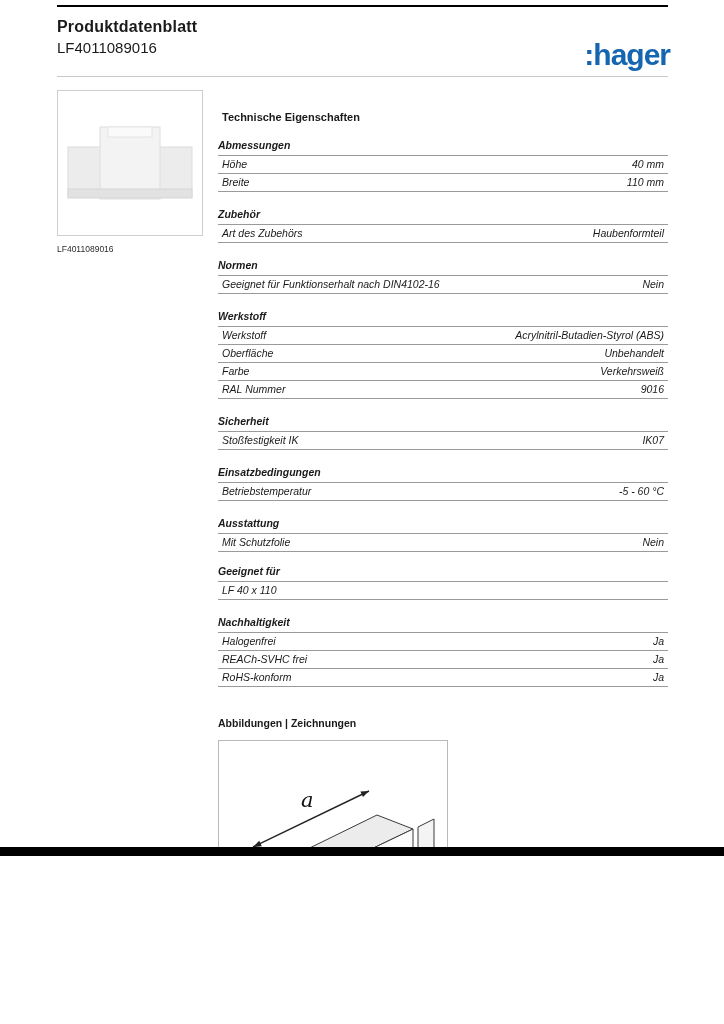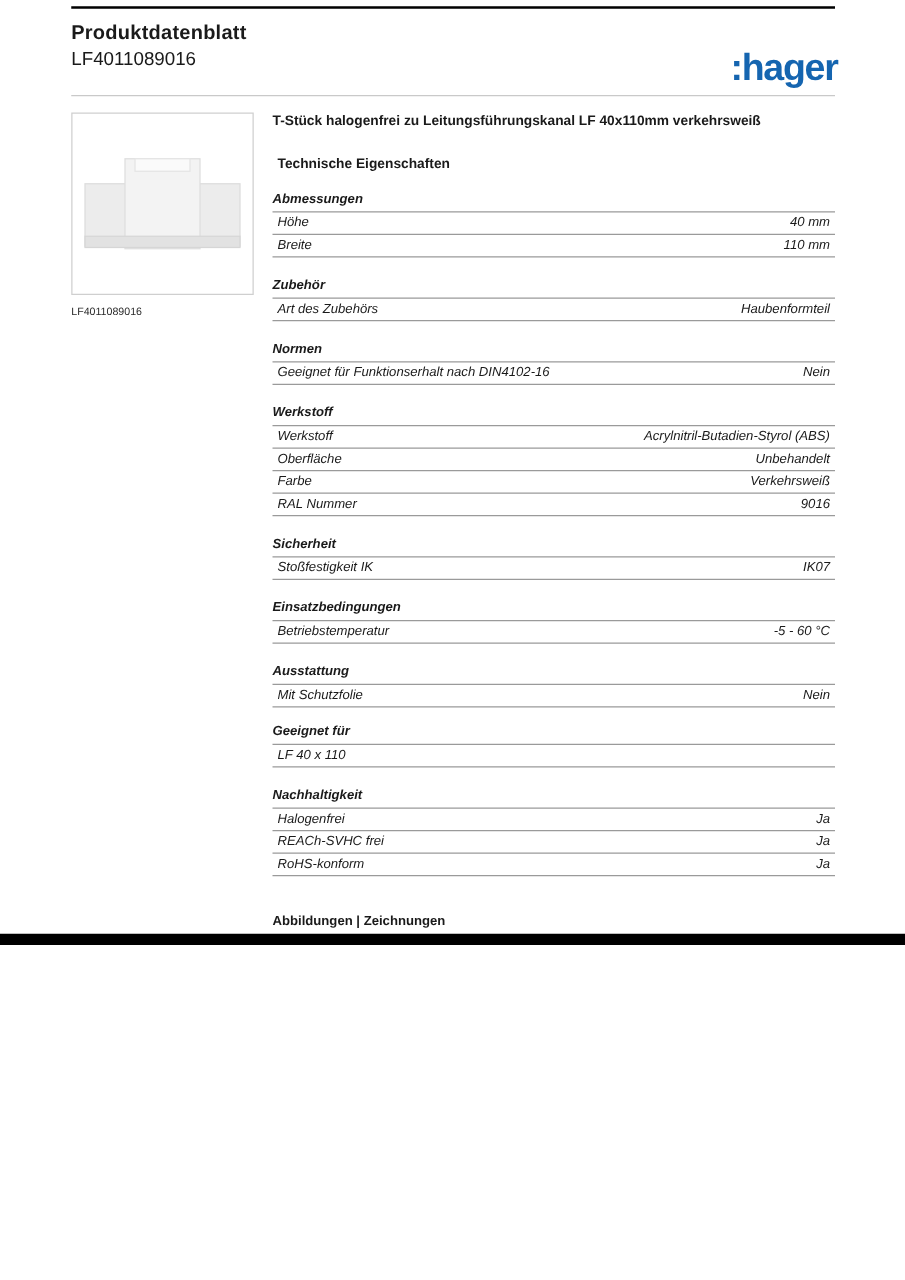--- a/index.html
+++ b/index.html
@@ -1,18 +1,18 @@
 <!DOCTYPE html>
 <html><head>
 <meta charset="utf-8">
 <style>
   html,body{margin:0;padding:0;background:#ffffff;}
   .page{
     position:relative;
-    width:724px;height:756px;
+    width:724px;height:856px;
     background:#ffffff;
     font-family:"Liberation Sans",sans-serif;
     color:#1a1a1a;
     overflow:hidden;
   }
   .top-rule{position:absolute;left:57px;right:56px;top:5px;height:2px;background:#000;}
   .header{position:absolute;left:57px;top:18px;}
   .doc-title{font-size:16px;font-weight:bold;letter-spacing:.2px;}
   .doc-number{font-size:15px;margin-top:3px;font-weight:400;}
   .logo{position:absolute;right:54px;top:20px;font-size:30px;font-weight:bold;color:#1565b0;letter-spacing:-1px;line-height:1;margin-top:20px;}
@@ -66,21 +66,20 @@
         <rect x="98" y="56" width="36" height="50" fill="#ececec" stroke="#dcdcdc"></rect>
         <rect x="42" y="36" width="60" height="72" fill="#f3f3f3" stroke="#dedede"></rect>
         <rect x="10" y="98" width="124" height="9" fill="#e2e2e2" stroke="#d6d6d6"></rect>
         <rect x="50" y="36" width="44" height="10" fill="#fafafa" stroke="#e4e4e4"></rect>
       </svg>
     </div>
     <div class="image-caption">LF4011089016</div>
   </div>
 
   <div class="right-col">
-    <h1 class="product-title">T-Stück halogenfrei zu Leitungsführungskanal LF 40x110mm verkehrsweiß</h1>
     <h2 class="tech-heading">Technische Eigenschaften</h2>
 
     <section class="spec-section">
       <div class="section-heading">Abmessungen</div>
       <div class="spec-row">
         <span class="spec-label">Höhe</span>
         <span class="spec-value">40 mm</span>
       </div>
       <div class="spec-row">
         <span class="spec-label">Breite</span>

